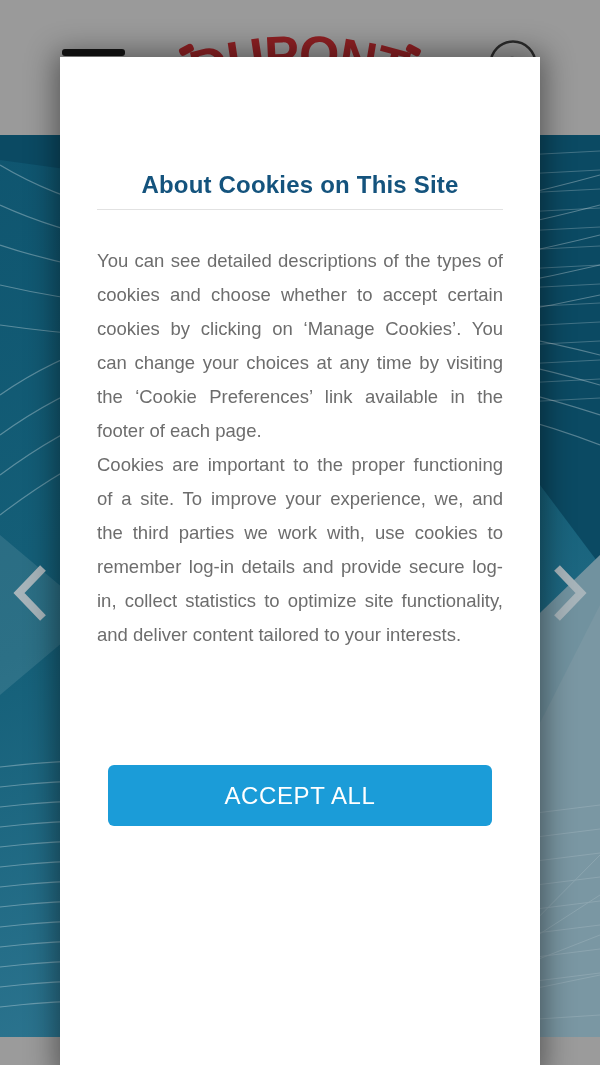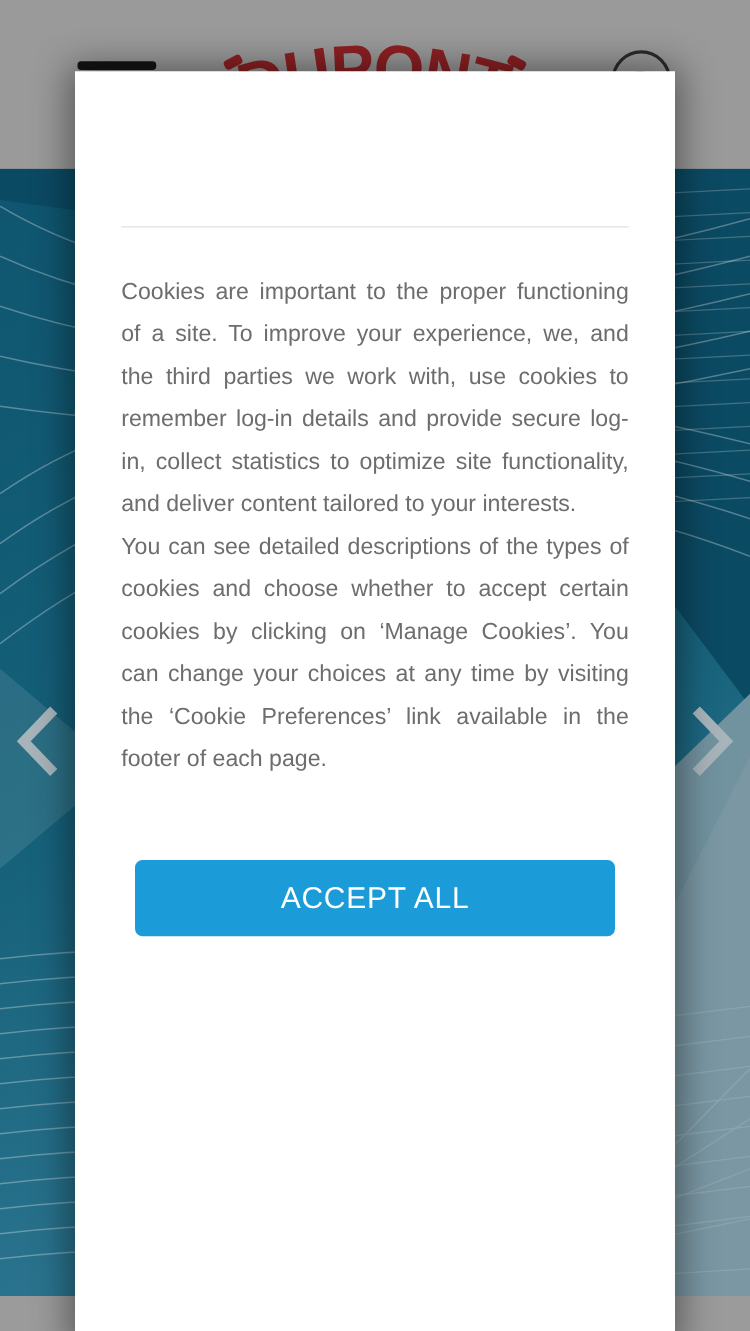--- a/index.html
+++ b/index.html
@@ -31,21 +31,21 @@
     margin:0; font-size:24px; line-height:28px; font-weight:bold;
     color:#14537D; text-align:center; letter-spacing:0.2px;
   }
   .divider { border-bottom:1px solid #e2e2e2; margin-top:10px; }
   .paras { margin-top:34px; }
   .paras p {
     margin:0; color:#6d6d6d; font-size:18.5px; line-height:34px;
     text-align:justify;
   }
   .btns {
-    margin:64px auto 0 auto; width:384px;
+    margin:113px auto 0 auto; width:384px;
     display:flex; flex-direction:row; gap:31px;
   }
   .btn {
     display:block; width:100%; height:61px; border:none; border-radius:6px;
     color:#ffffff; font-family:"Liberation Sans", sans-serif; font-size:24px;
     cursor:pointer; padding:0;
   }
   .btn-primary { background:#1B9CD8; font-weight:400; letter-spacing:0.6px; }
   .btn-secondary { background:#B5B5B5; font-weight:bold; letter-spacing:1px; }
 </style>
@@ -158,23 +158,24 @@
   <div class="bg-bottom"></div>
 
   <svg class="chev chev-left" viewBox="0 0 60 66">
     <polyline points="41,8 17,33 41,58" fill="none" stroke="#a7b4ba" stroke-width="8" stroke-linecap="butt" stroke-linejoin="miter"></polyline>
   </svg>
   <svg class="chev chev-right" viewBox="0 0 60 66">
     <polyline points="19,8 43,33 19,58" fill="none" stroke="#a7b4ba" stroke-width="8" stroke-linecap="butt" stroke-linejoin="miter"></polyline>
   </svg>
 
   <div class="modal">
+    <h1>About Cookies on This Site</h1>
     <div class="divider"></div>
     <div class="paras">
+      <p>You can see detailed descriptions of the types of cookies and choose whether to accept certain cookies by clicking on ‘Manage Cookies’. You can change your choices at any time by visiting the ‘Cookie Preferences’ link available in the footer of each page.</p>
       <p>Cookies are important to the proper functioning of a site. To improve your experience, we, and the third parties we work with, use cookies to remember log-in details and provide secure log-in, collect statistics to optimize site functionality, and deliver content tailored to your interests.</p>
-      <p>You can see detailed descriptions of the types of cookies and choose whether to accept certain cookies by clicking on ‘Manage Cookies’. You can change your choices at any time by visiting the ‘Cookie Preferences’ link available in the footer of each page.</p>
     </div>
     <div class="btns">
       <button class="btn btn-primary">ACCEPT ALL</button>
     </div>
   </div>
 
 </div>
 
 </body></html>

